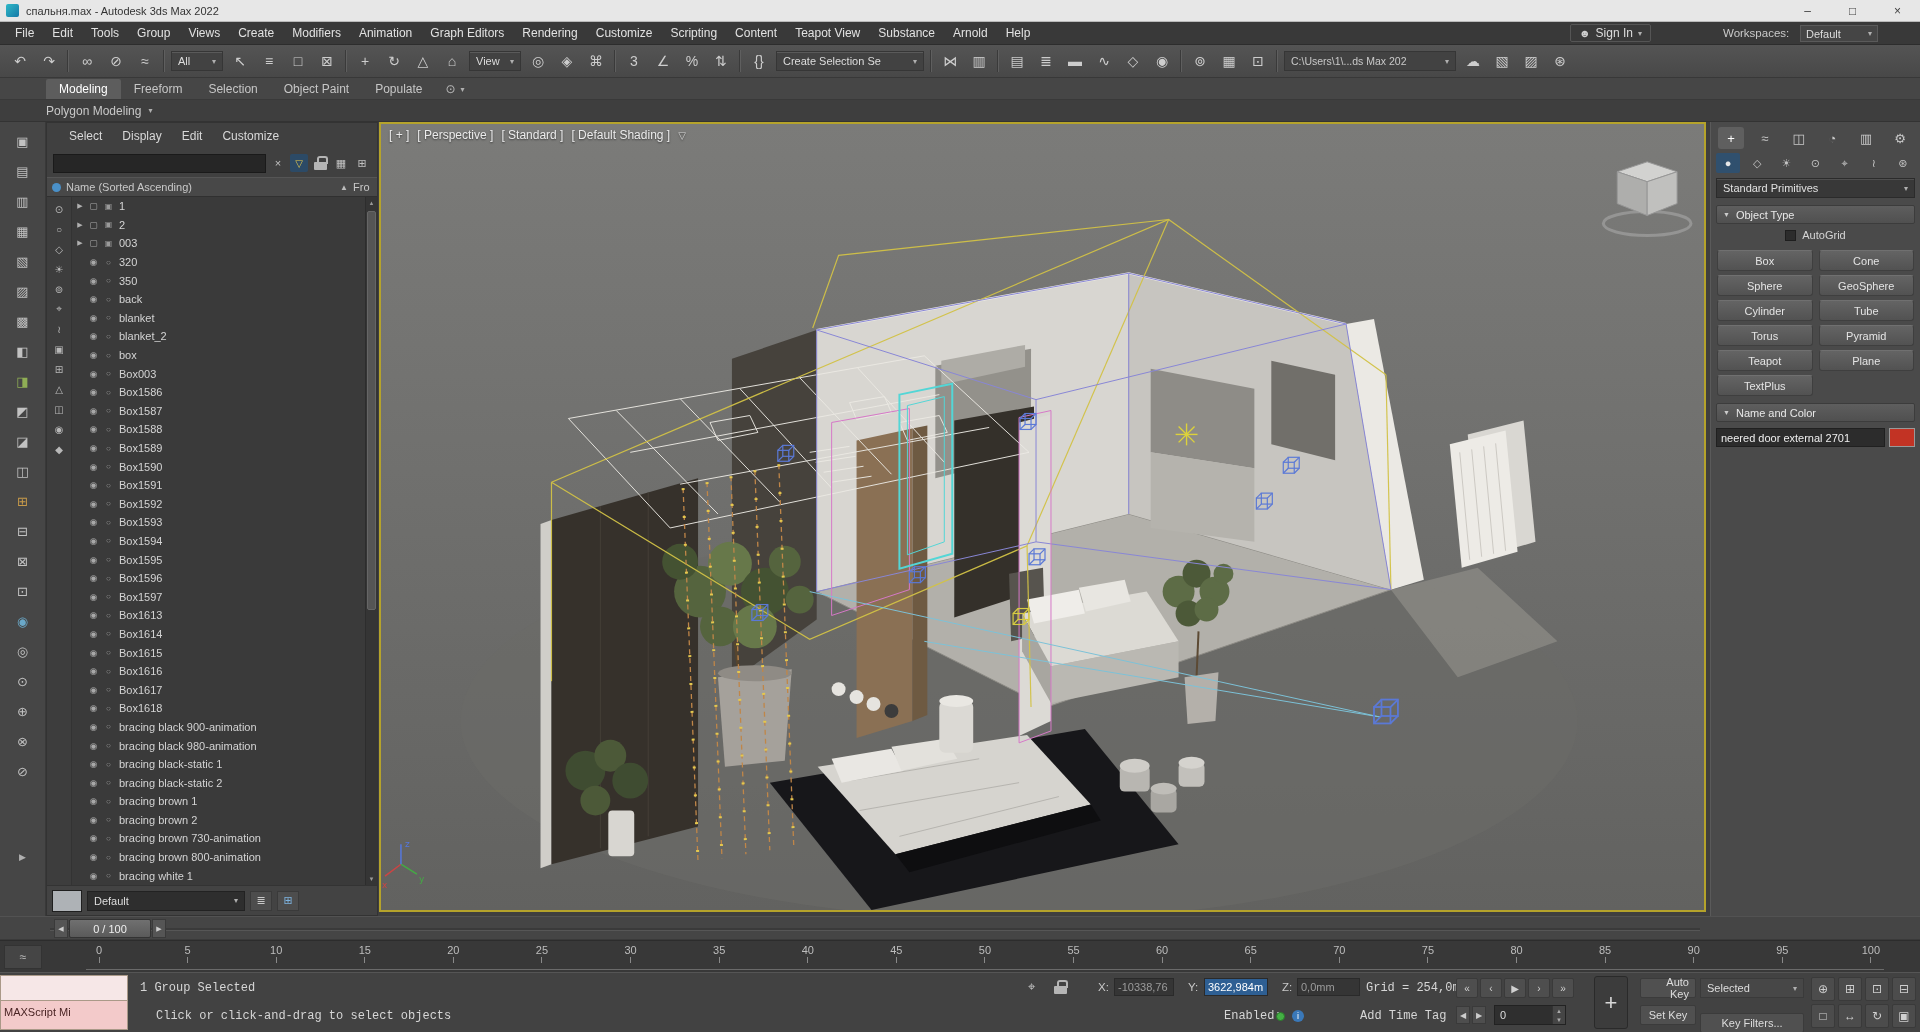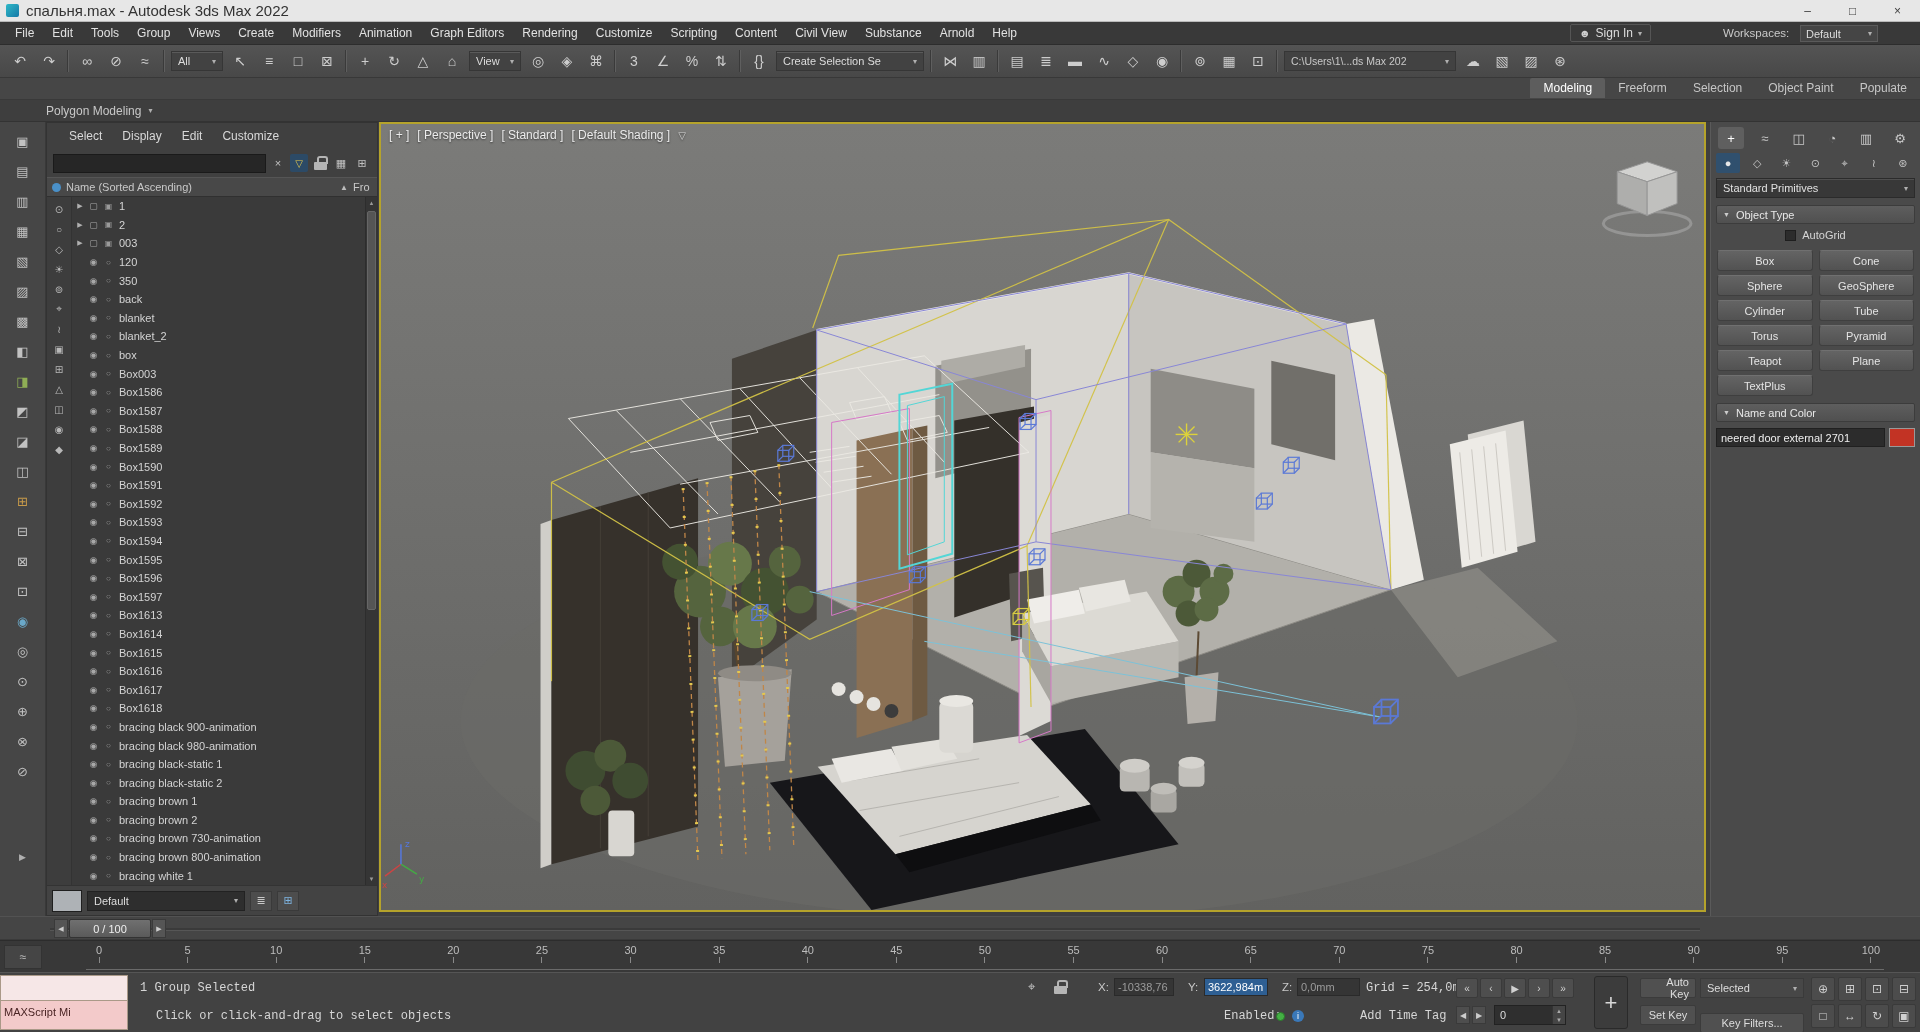--- a/index.html
+++ b/index.html
@@ -3,21 +3,21 @@
 <meta charset="utf-8">
 <style>
   * { margin:0; padding:0; box-sizing:border-box; }
   html,body { width:1920px; height:1032px; overflow:hidden; }
   body { font-family:"Liberation Sans","DejaVu Sans",sans-serif; background:#3f3f3f; color:#d0d0d0; font-size:12px; position:relative; user-select:none; }
   .abs { position:absolute; }
 
   
   #titlebar { left:0; top:0; width:1920px; height:22px; background:#e7e7e7; border-bottom:1px solid #b9b9b9; display:flex; align-items:center; color:#222; }
   .app-icon { width:13px; height:13px; margin:0 7px 0 6px; background:linear-gradient(135deg,#2fb9c7,#1579a8); border-radius:2px; }
-  #win-title { font-size:15px; color:#333; }
+  #win-title { font-size:11px; color:#333; }
   .win-btns { margin-left:auto; display:flex; height:22px; }
   .win-btn { width:45px; height:22px; display:flex; align-items:center; justify-content:center; font-size:12px; color:#444; }
 
   
   #menubar { left:0; top:22px; width:1920px; height:23px; background:#393939; border-bottom:1px solid #2d2d2d; display:flex; align-items:center; padding-left:6px; }
   .menu-item { padding:3px 9px; font-size:12px; color:#e2e2e2; }
   #signin { position:absolute; left:1570px; top:2px; height:18px; display:flex; align-items:center; gap:5px; border:1px solid #555; border-radius:2px; padding:0 8px; color:#ddd; }
   .person-glyph { font-size:11px; color:#cfcfcf; }
   #workspaces-label { position:absolute; left:1723px; top:5px; color:#c9c9c9; font-size:11.5px; }
   #workspaces-box { position:absolute; left:1800px; top:3px; width:78px; height:17px; background:#454545; border:1px solid #5a5a5a; display:flex; align-items:center; justify-content:space-between; padding:0 5px; font-size:11px; color:#ddd; }
@@ -25,21 +25,21 @@
 
   
   #toolbar { left:0; top:45px; width:1920px; height:33px; background:linear-gradient(#545454,#484848); border-bottom:1px solid #383838; display:flex; align-items:center; padding-left:6px; gap:1px; }
   .ticon { width:28px; height:26px; display:flex; align-items:center; justify-content:center; font-size:14px; color:#cdcdcd; border-radius:2px; }
   .tsep { width:2px; height:22px; margin:0 3px; border-left:1px solid #3a3a3a; border-right:1px solid #5f5f5f; }
   .tdrop { height:20px; min-width:52px; background:#424242; border:1px solid #363636; box-shadow:inset 0 1px 0 #5a5a5a; display:flex; align-items:center; justify-content:space-between; gap:5px; padding:0 6px; font-size:11px; color:#ddd; margin:0 2px; }
   .tdrop.wide { min-width:148px; }
   .tfield { height:20px; width:172px; background:#424242; border:1px solid #363636; display:flex; align-items:center; justify-content:space-between; gap:4px; padding:0 6px; font-size:10.5px; color:#c9c9c9; margin:0 2px; white-space:nowrap; overflow:hidden; }
 
   
-  #ribbonbar { left:0; top:78px; width:1920px; height:22px; background:#464646; border-bottom:1px solid #393939; display:flex; align-items:flex-end; padding-left:46px;flex-direction:column; }
+  #ribbonbar { left:0; top:78px; width:1920px; height:22px; background:#464646; border-bottom:1px solid #393939; display:flex; align-items:flex-end; padding-left:46px; }
   .rtab { padding:3px 13px; font-size:12px; color:#c6c6c6; }
   .rtab.active { background:#5d5d5d; color:#ffffff; border-radius:2px 2px 0 0; }
   .ribbon-extra { display:flex; align-items:center; gap:5px; margin-left:10px; padding-bottom:3px; color:#b8b8b8; }
   #polymod { left:0; top:100px; width:1920px; height:22px; background:#3e3e3e; border-bottom:1px solid #333; display:flex; align-items:center; gap:7px; padding-left:46px; color:#c8c8c8; font-size:12px; }
 
   
   #left-dock { left:0; top:122px; width:46px; height:794px; background:#464646; border-right:1px solid #393939; display:flex; flex-direction:column; align-items:center; gap:8px; padding-top:8px; }
   .dicon { width:22px; height:22px; display:flex; align-items:center; justify-content:center; font-size:13px; color:#c2c2c2; }
   .dock-flyout { margin-top:auto; margin-bottom:54px; font-size:9px; color:#b0b0b0; }
 
@@ -164,21 +164,21 @@
       <div class="menu-item">Group</div>
       <div class="menu-item">Views</div>
       <div class="menu-item">Create</div>
       <div class="menu-item">Modifiers</div>
       <div class="menu-item">Animation</div>
       <div class="menu-item">Graph Editors</div>
       <div class="menu-item">Rendering</div>
       <div class="menu-item">Customize</div>
       <div class="menu-item">Scripting</div>
       <div class="menu-item">Content</div>
-      <div class="menu-item">Civil View</div>
+      <div class="menu-item">Teapot View</div>
       <div class="menu-item">Substance</div>
       <div class="menu-item">Arnold</div>
       <div class="menu-item">Help</div>
     </div>
   <div id="signin">
     <span class="person-glyph">☻</span>
     <span>Sign In</span>
     <span class="caret">▾</span>
   </div>
   <div id="workspaces-label" class="abs">Workspaces:</div>
@@ -356,21 +356,21 @@
         <div class="ex-row">
           <div class="ex-caret">▶</div>
           <div class="ex-ic">▢</div>
           <div class="ex-ic2">▣</div>
           <div class="ex-name">003</div>
         </div>
         <div class="ex-row">
           <div class="ex-caret"></div>
           <div class="ex-ic">◉</div>
           <div class="ex-ic2">○</div>
-          <div class="ex-name">120</div>
+          <div class="ex-name">320</div>
         </div>
         <div class="ex-row">
           <div class="ex-caret"></div>
           <div class="ex-ic">◉</div>
           <div class="ex-ic2">○</div>
           <div class="ex-name">350</div>
         </div>
         <div class="ex-row">
           <div class="ex-caret"></div>
           <div class="ex-ic">◉</div>

